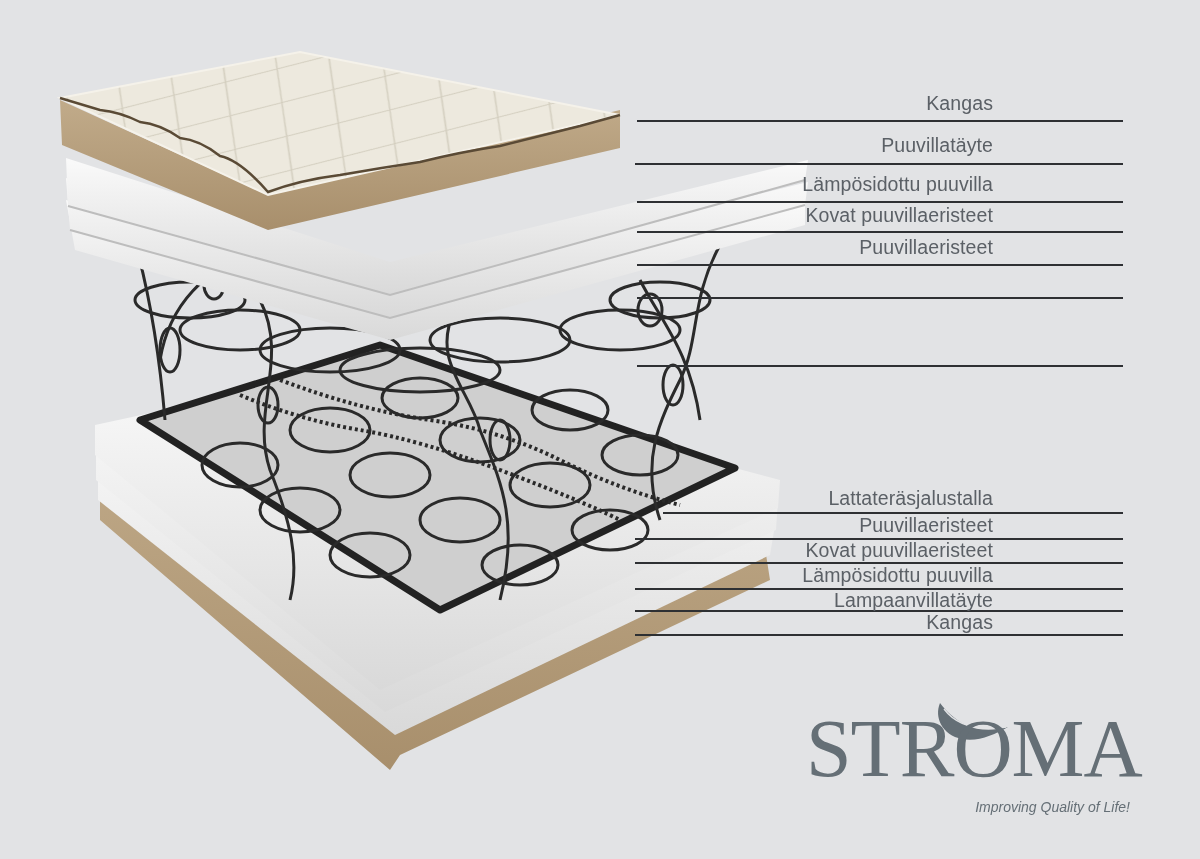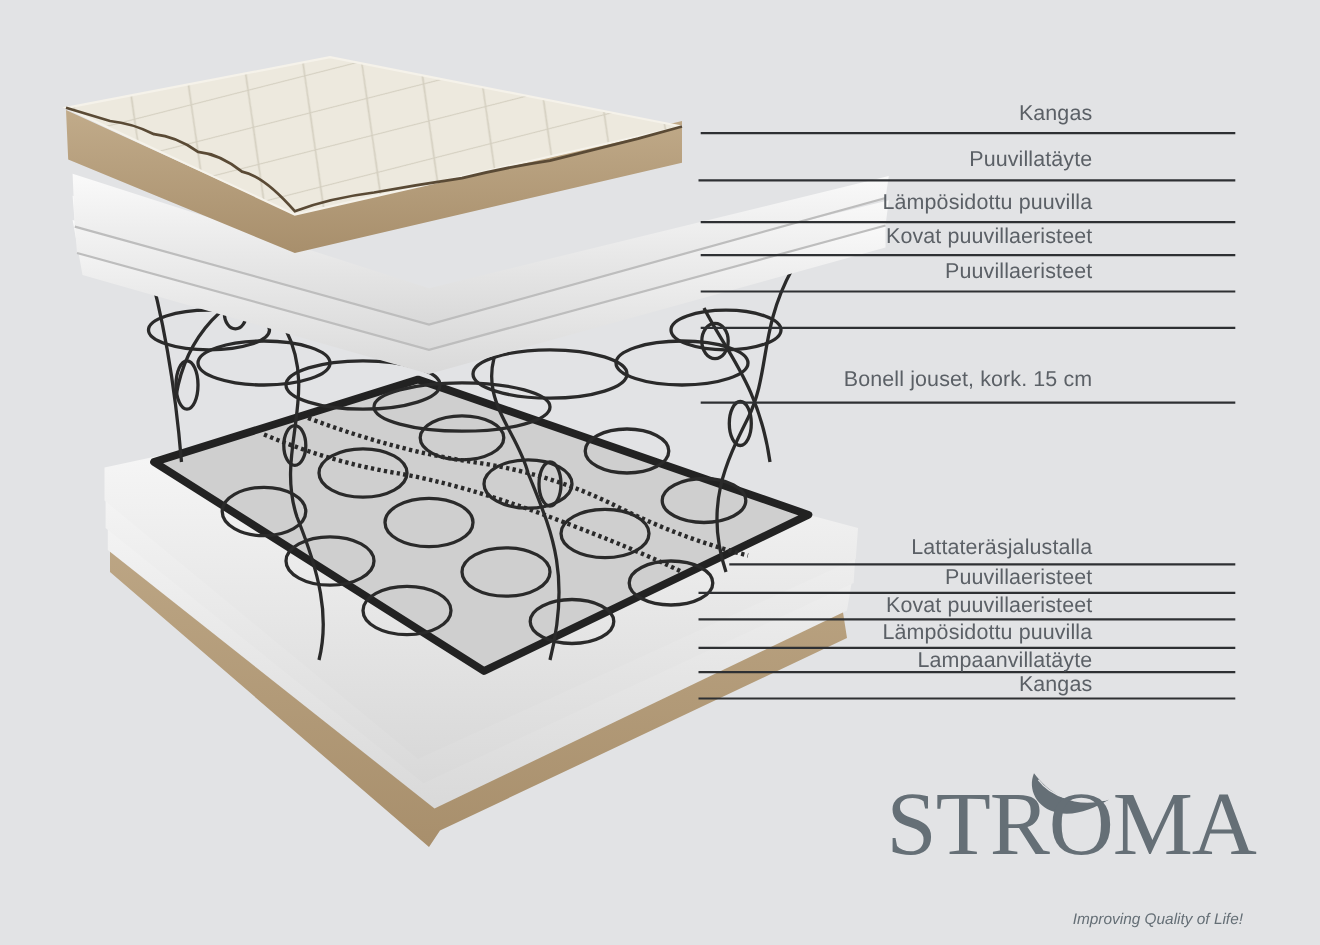--- a/index.html
+++ b/index.html
@@ -20,21 +20,21 @@
     position: absolute; left: 806px; top: 695px; width: 330px; height: 140px; text-align: right;
   }
   .brand-word {
     position: absolute; left: 0; top: 4px;
     font-family: "Liberation Serif", "DejaVu Serif", serif;
     font-size: 82px; color: #656f76; letter-spacing: -1px; line-height: 100px;
   }
   .brand-tag {
     position: absolute; right: 6px; top: 104px;
     font-family: "Liberation Sans", sans-serif; font-style: italic;
-    font-size: 14px; color: #656f76; margin-top: 28px;
+    font-size: 14px; color: #656f76;
   }
   .feather { position: absolute; left: 128px; top: 0; }
 </style>
 </head>
 <body>
 
 <div id="stage">
 
   <svg class="art" width="1200" height="859" viewBox="0 0 1200 859">
     <defs>
@@ -137,21 +137,20 @@
       <line x1="635" y1="635" x2="1123" y2="635"></line>
     </g>
   </svg>
 
   <div class="label" style="top:92px">Kangas</div>
   <div class="label" style="top:134px">Puuvillatäyte</div>
   <div class="label" style="top:173px">Lämpösidottu puuvilla</div>
   <div class="label" style="top:204px">Kovat puuvillaeristeet</div>
   <div class="label" style="top:236px">Puuvillaeristeet</div>
 
-  <div class="label" style="top:334px">Bonell jouset, kork. 15 cm</div>
 
   <div class="label" style="top:487px">Lattateräsjalustalla</div>
   <div class="label" style="top:514px">Puuvillaeristeet</div>
   <div class="label" style="top:539px">Kovat puuvillaeristeet</div>
   <div class="label" style="top:564px">Lämpösidottu puuvilla</div>
   <div class="label" style="top:589px">Lampaanvillatäyte</div>
   <div class="label" style="top:611px">Kangas</div>
 
   <div class="brand">
     <svg class="feather" width="76" height="50" viewBox="0 0 76 50">

